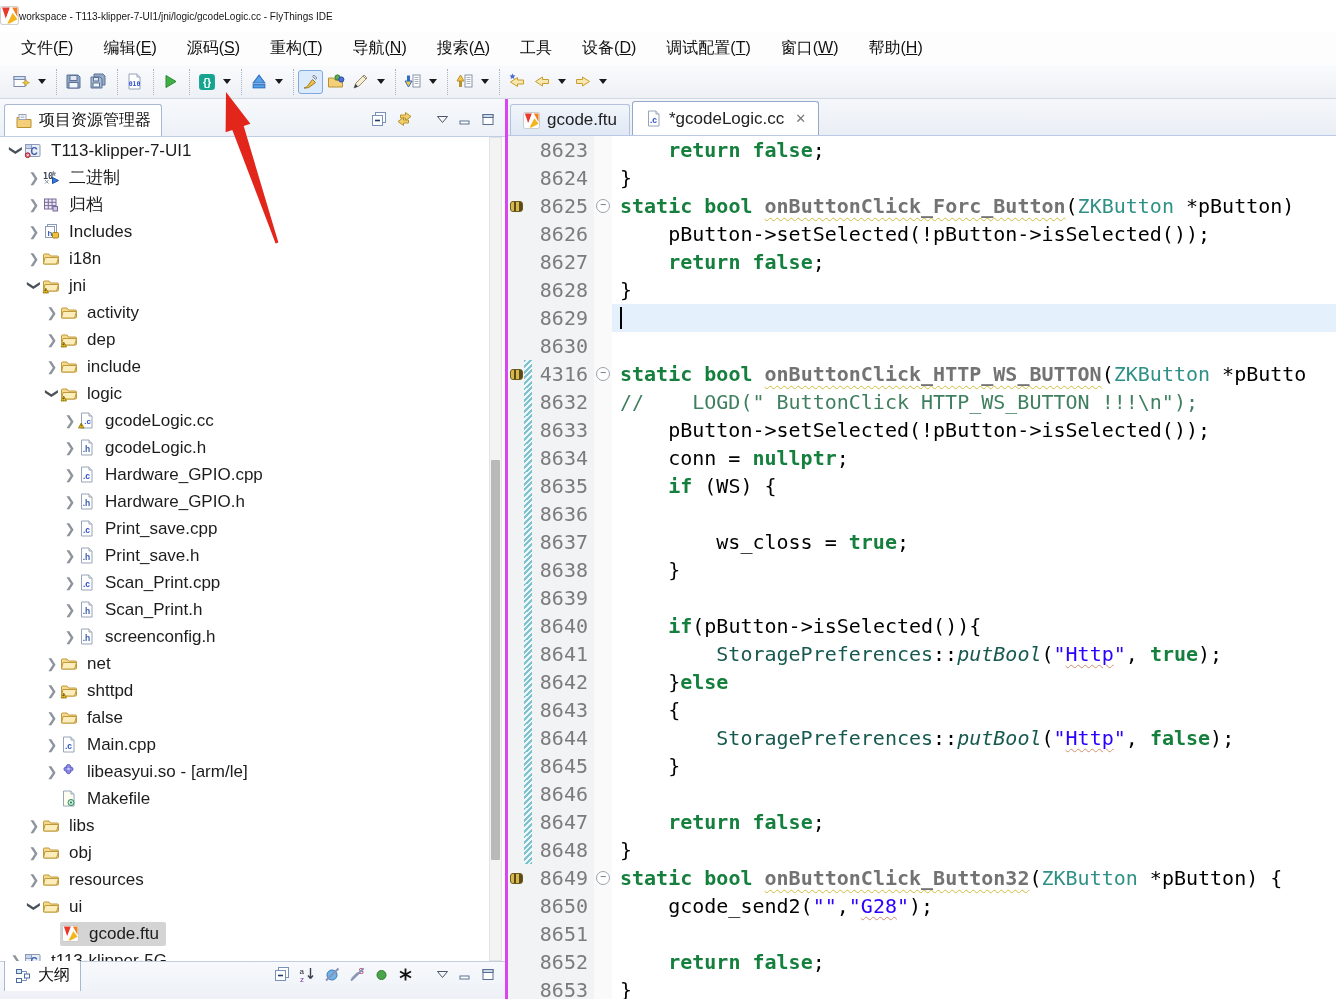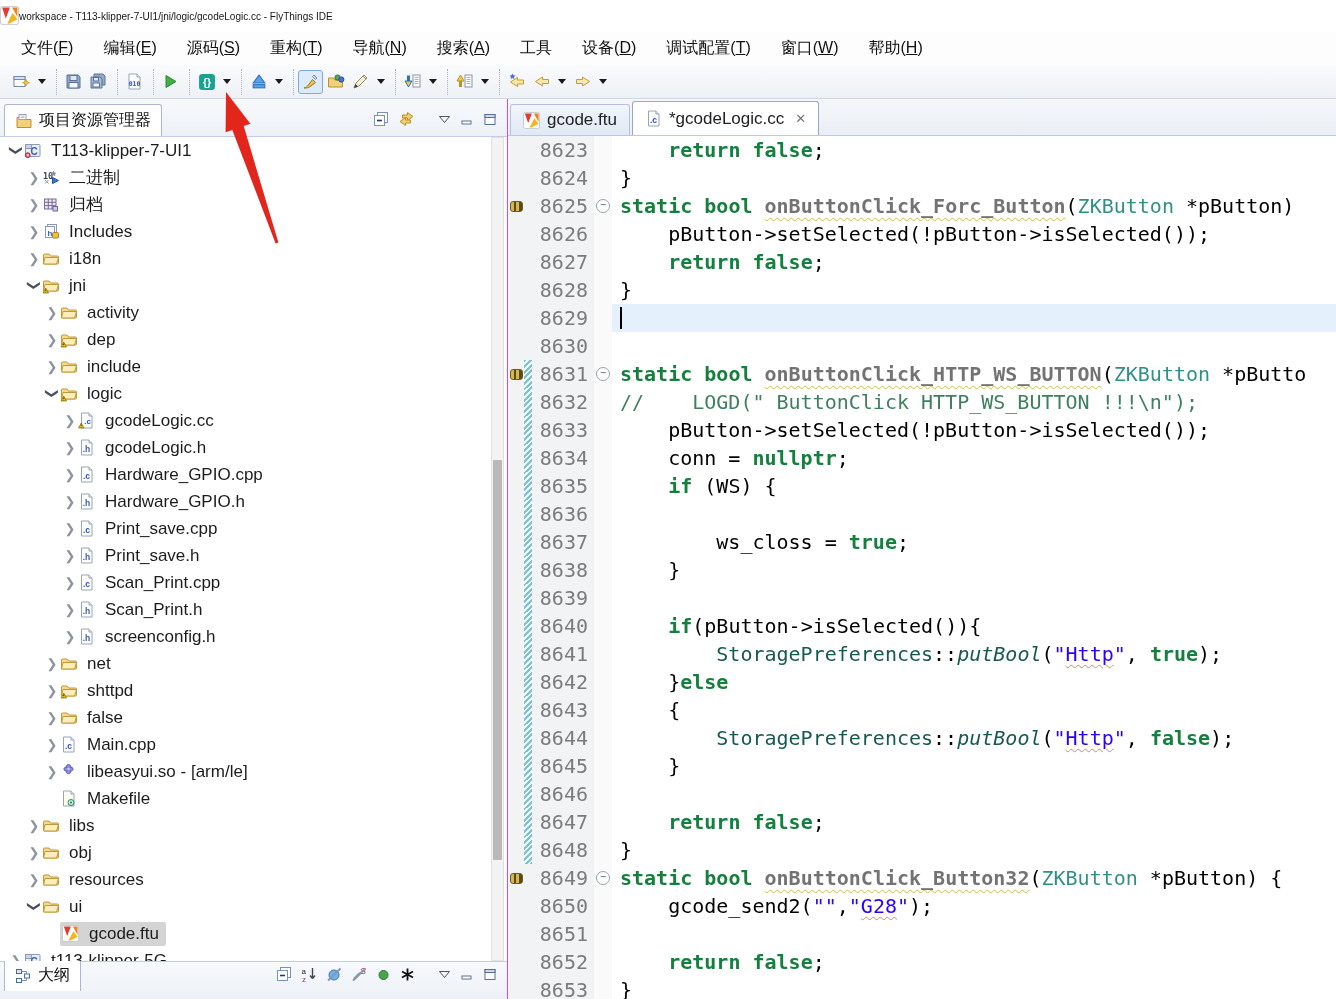--- a/index.html
+++ b/index.html
@@ -12,21 +12,21 @@
   .mitem{padding:4px 13px;border-radius:3px;cursor:default;}
   .toolbar{height:33px;background:linear-gradient(#fafbfd,#edf0f5);border-bottom:1px solid #d2d8e2;
     display:flex;align-items:center;padding:0 4px;}
   .tgroup{display:flex;align-items:center;height:26px;padding:0 4px;border-left:1px dotted #a9b2c2;margin:0 1px;}
   .tgroup:first-child{border-left:none;}
   .tbtn{width:25px;height:24px;display:flex;align-items:center;justify-content:center;border-radius:3px;box-sizing:border-box;}
   .tbtn.sel{background:#dcebfb;border:1px solid #7fa9dc;}
   .caret{width:0;height:0;border-left:4px solid transparent;border-right:4px solid transparent;border-top:5px solid #1a1a1a;margin:0 4px;}
   
   .main{position:absolute;top:99px;left:0;right:0;bottom:0;display:flex;background:#eef1f6;}
-  .left{width:508px;display:flex;flex-direction:column;position:relative;box-sizing:border-box;border-right:1px solid #d946ef;}
+  .left{width:508px;display:flex;flex-direction:column;position:relative;box-sizing:border-box;border-right:3px solid #d946ef;}
   .phead{height:38px;background:linear-gradient(#f7f9fc,#edf1f7);border-bottom:1px solid #bfcde6;
     display:flex;align-items:flex-end;padding:0 4px;box-sizing:border-box;}
   .ptab{display:flex;align-items:center;gap:6px;background:#fff;border:1px solid #a9b8d2;border-bottom:none;
     border-radius:3px 3px 0 0;padding:0 10px;font-size:16px;height:32px;box-sizing:border-box;color:#111;}
   .picons{margin-left:auto;display:flex;align-items:center;gap:9px;padding:0 6px 9px 0;}
   .hicon{display:flex;align-items:center;justify-content:center;}
   .hicon.gap{margin-left:14px;}
   .tree{flex:1;background:#fff;position:relative;overflow:hidden;font-size:17px;color:#1c1c1c;}
   .trow{position:absolute;height:27px;display:flex;align-items:center;}
   .tw{width:16px;color:#8d949e;font-size:13px;text-align:center;flex:0 0 16px;}
@@ -781,21 +781,21 @@
           <span class="diffc"></span>
           <span class="num">8630</span>
           <span class="fold"></span>
           <span class="codeln"></span>
         </div>
         <div class="cl">
           <span class="ann">
             <span class="bee"></span>
           </span>
           <span class="diffc on"></span>
-          <span class="num">8631</span>
+          <span class="num">4316</span>
           <span class="fold">
             <span class="fc">−</span>
           </span>
           <span class="codeln"><span class="k">static</span><span class="p"> </span><span class="k">bool</span><span class="p"> </span><span class="f">onButtonClick_HTTP_WS_BUTTON</span><span class="p">(</span><span class="t1">ZKButton</span><span class="p"> *pButto</span></span>
         </div>
         <div class="cl">
           <span class="ann"></span>
           <span class="diffc on"></span>
           <span class="num">8632</span>
           <span class="fold"></span>

